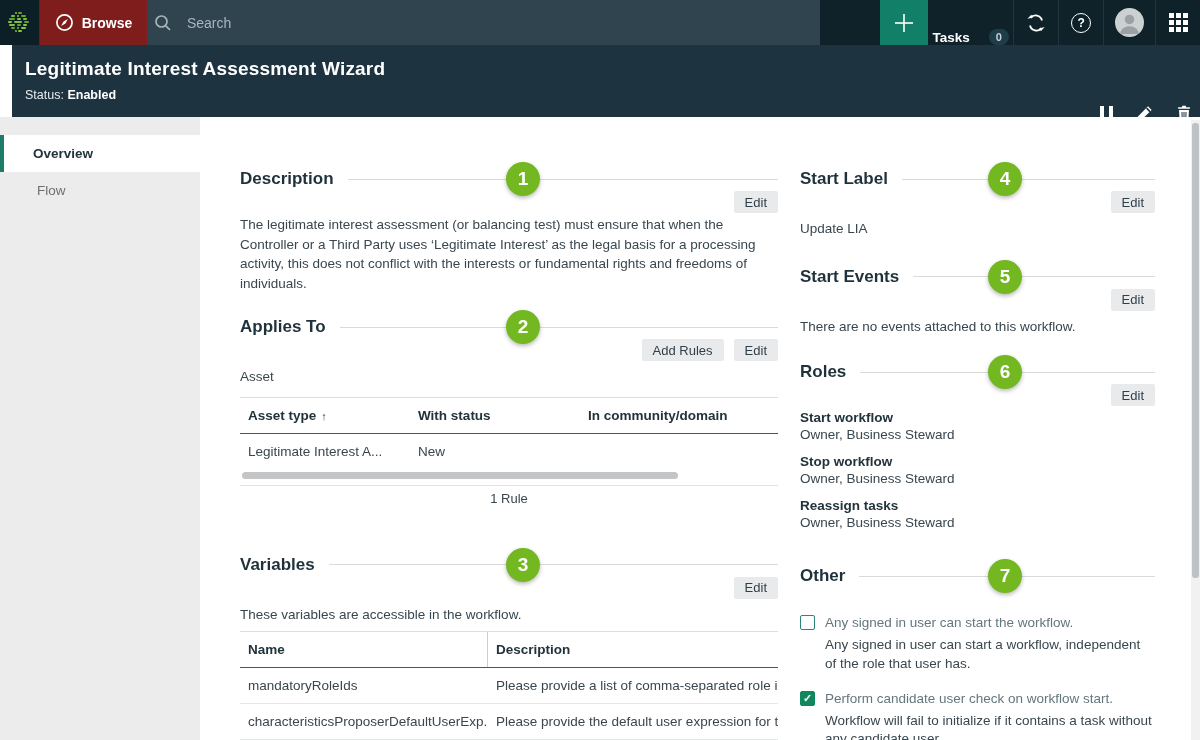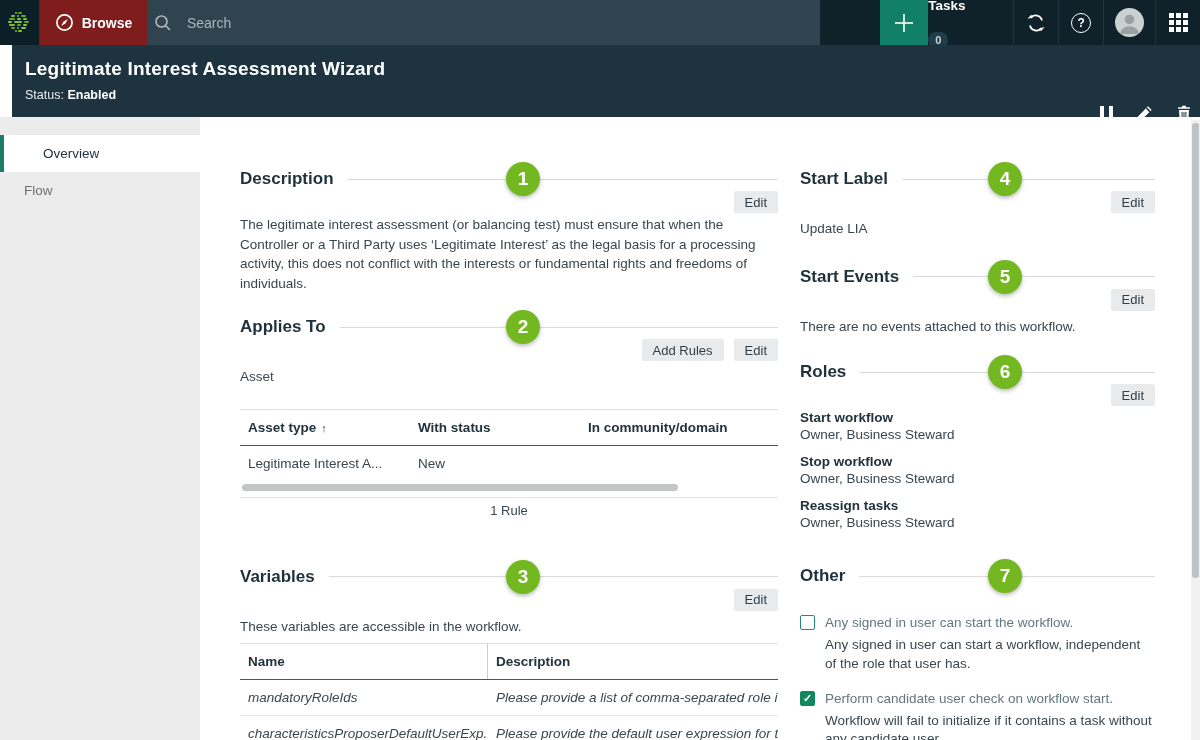--- a/index.html
+++ b/index.html
@@ -15,22 +15,22 @@
   .logo-cell { width:40px; background:#0c1e26; border-right:1px solid #223740;
     display:flex; align-items:center; justify-content:center; }
   .browse-cell { width:107px; background:#7f1d1d; display:flex; align-items:center;
     justify-content:center; gap:8px; color:#fff; font-weight:700; font-size:14px; cursor:pointer; }
   .search-cell { width:674px; background:#2f444f; display:flex; align-items:center;
     padding-left:7px; gap:15px; cursor:text; }
   .search-text { color:#a9b6bc; font-size:14px; }
   .nav-gap { width:60px; }
   .plus-btn { width:48px; background:#128068; display:flex; align-items:center;
     justify-content:center; cursor:pointer; }
-  .tasks-cell { width:85px; display:flex; align-items:flex-start; justify-content:center;
-    gap:19px; color:#fff; font-weight:700; font-size:13.5px; cursor:pointer;flex-direction:column; }
+  .tasks-cell { width:85px; display:flex; align-items:flex-end; justify-content:center;
+    gap:19px; color:#fff; font-weight:700; font-size:13.5px; cursor:pointer; }
   .tasks-badge { background:#1f3d48; color:#c6d2d6; font-size:11px; font-weight:700;
     border-radius:9px; padding:2px 7px; }
   .nav-divider { width:1px; background:#22353e; }
   .icon-cell { width:44px; display:flex; align-items:center; justify-content:center; cursor:pointer; }
   .icon-cell.avatar-cell { width:51px; }
   .icon-cell.grid-cell { width:44px; }
   .help-circle { width:20px; height:20px; border:1.6px solid #fff; border-radius:50%;
     color:#fff; font-size:12px; font-weight:700; display:flex; align-items:center; justify-content:center; }
   .grid-icon { display:inline-grid; grid-template-columns:repeat(3,5px); grid-gap:2px; }
   .grid-icon span { width:5px; height:5px; background:#fff; }
@@ -41,24 +41,24 @@
   .titlebar h1 { font-size:19px; font-weight:700; letter-spacing:0.2px; }
   .status-line { margin-top:8px; font-size:12.5px; color:#e8edf0; }
   .status-line b { color:#fff; }
   .titlebar-icons { position:absolute; right:20px; top:60px; display:flex; gap:23px; align-items:center; }
   .titlebar-icons > div { cursor:pointer; display:flex; align-items:center; }
   .pause-icon { width:13px; height:15px; border-left:4.5px solid #fff; border-right:4.5px solid #fff; }
 
   
   .sidebar { position:absolute; top:117px; left:0; width:200px; height:623px;
     background:#ececec; padding-top:18px; }
-  .side-item { height:37px; line-height:37px; padding-left:24px; font-size:13.5px;
+  .side-item { height:37px; line-height:37px; padding-left:37px; font-size:13.5px;
     color:#6f6f6f; cursor:pointer; }
-  .side-item.active { background:#fff; color:#22333c; font-weight:400;
-    border-left:4px solid #1e7b68; padding-left:39px; }
+  .side-item.active { background:#fff; color:#22333c; font-weight:700;
+    border-left:4px solid #1e7b68; padding-left:29px; }
 
   
   .main { position:absolute; top:117px; left:200px; width:1000px; height:623px;
     background:#fff; overflow:hidden; }
   .col-left  { position:absolute; left:40px;  top:0; width:538px; }
   .col-right { position:absolute; left:600px; top:0; width:355px; }
 
   .sec-head { position:relative; display:flex; align-items:center; height:24px; }
   .sec-title { font-size:17px; font-weight:700; color:#1f313b; padding-right:14px; white-space:nowrap; }
   .sec-line { flex:1; height:1px; background:#d8dadb; }
@@ -75,21 +75,21 @@
 
   .body-text { font-size:13.5px; line-height:1.45; color:#39464e; }
 
   
   .tbl { width:100%; font-size:13.5px; }
   .tbl-top { border-top:1px solid #dcdddd; }
   .tr { display:flex; }
   .th { font-weight:700; color:#22333c; padding:10px 8px; }
   .td { color:#39464e; padding:10px 8px; white-space:nowrap; overflow:hidden; }
   .hdr-border { border-bottom:1px solid #49565e; }
-  .row-border { border-bottom:1px solid #e5e6e6;font-style:italic; }
+  .row-border { border-bottom:1px solid #e5e6e6; }
   .w170 { width:170px; flex:none; }
   .w248 { width:248px; flex:none; }
   .flex1 { flex:1; min-width:0; }
   .vdiv { border-right:1px solid #c9ced1; }
   .sort-arrow { font-size:11px; margin-left:5px; color:#2b3b44; }
 
   .hscrollbar { height:7px; background:#c3c5c6; border-radius:4px; width:436px;
     margin:3px 0 0 2px; cursor:pointer; }
   .thin-line { height:1px; background:#e2e3e3; margin-top:6px; }
   .count-label { text-align:center; font-size:13px; margin-top:5px; color:#39464e; }
@@ -261,21 +261,21 @@
       <span class="sec-title">Applies To</span>
       <span class="sec-line"></span>
       <span class="callout pos-left">2</span>
     </div>
     <div class="btn-row">
       <button class="btn">Add Rules</button>
       <button class="btn">Edit</button>
     </div>
     <div class="body-text" style="margin-top:6px">Asset</div>
 
-    <div class="tbl tbl-top" style="margin-top:22px">
+    <div class="tbl tbl-top" style="margin-top:10px">
       <div class="tr hdr-border">
         <div class="th w170">
           <span>Asset type</span><span class="sort-arrow">↑</span>
         </div>
         <div class="th w170">With status</div>
         <div class="th flex1">In community/domain</div>
       </div>
       <div class="tr">
         <div class="td w170">Legitimate Interest A...</div>
         <div class="td w170">New</div>

